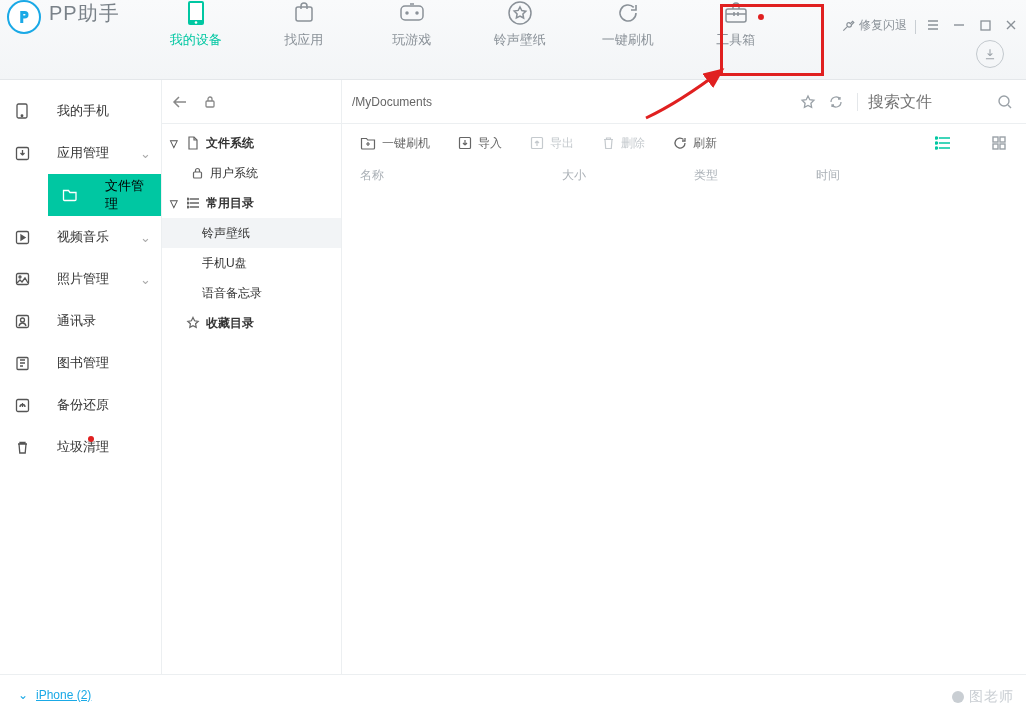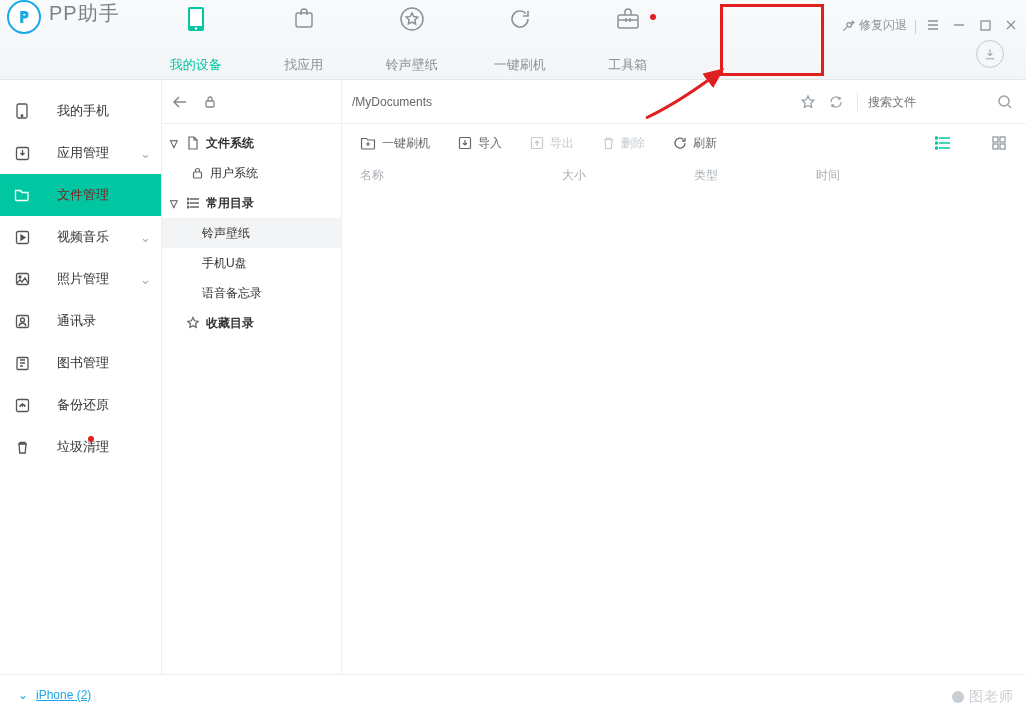--- a/index.html
+++ b/index.html
@@ -6,41 +6,41 @@
 body { width: 1026px; height: 714px; background: #fff; overflow: hidden; position: relative; font-size: 12px; color: #333; }
 
 
 .topbar { height: 80px; background: linear-gradient(to bottom, #f9fafb 0%, #f3f5f7 100%); border-bottom: 1px solid #e4e7ea; display: flex; align-items: stretch; position: relative; }
 .logo { display: flex; align-items: flex-start; padding: 0 22px 0 7px; }
 .logo-mark { width: 34px; height: 34px; border-radius: 50%; background: #fff; border: 2px solid #1aa9e6; position: relative; display:flex; align-items:center; justify-content:center; }
 .logo-mark svg { width: 18px; height: 18px; }
 .logo-text { font-size: 20px; font-weight: 500; color: #7a8289; margin-left: 8px; letter-spacing: 1px; }
 
 .topnav { display: flex; align-items: stretch; }
-.topnav-item { width: 108px; display: flex; flex-direction: column; align-items: center; justify-content: center; color: #8a9198; cursor: pointer; position: relative; gap: 24px; }
+.topnav-item { width: 108px; display: flex; flex-direction: column; align-items: center; color: #8a9198; cursor: pointer; position: relative; gap: 5px; }
 .topnav-item .ic { width: 26px; height: 26px; display:flex; align-items:center; justify-content:center; }
 .topnav-item.active { color: #00c7a2; }
 .topnav-item .lbl { font-size: 13px; }
 
 
 .highlight-box { position:absolute; border:3px solid #e02020; top:4px; left:720px; width:104px; height:72px; pointer-events:none; }
 .arrow-annot { position:absolute; pointer-events:none; }
 
 .top-right { position:absolute; top:16px; right:6px; display:flex; align-items:flex-end; gap:8px; color:#8a9198; }
 .top-right .sep { width:1px; height:14px; background:#c9ced3; }
 .top-right .wbtn { width:18px; height:18px; display:flex; align-items:center; justify-content:center; cursor:pointer; }
 .repair { display:flex; align-items:center; gap:4px; cursor:pointer; font-size:12px; }
 .dl-circle { position:absolute; right:22px; top:40px; width:28px; height:28px; border:1px solid #c3c9ce; border-radius:50%; display:flex; align-items:center; justify-content:center; cursor:pointer; }
 
 
 .body-row { display:flex; height:594px; }
 .sidebar { width:162px; border-right:1px solid #eceff1; padding-top:10px; display:flex; flex-direction:column; }
 .side-item { height:42px; display:flex; align-items:center; padding:0 14px; color:#333; cursor:pointer; gap:27px; position:relative; font-size:13px; }
 .side-item .ic { width:16px; height:16px; display:flex; align-items:center; justify-content:center; color:#555; }
-.side-item.active { background:#00c7a2; color:#7f1d1d; }
+.side-item.active { background:#00c7a2; color:#000000;margin-left:48px; }
 .side-item.active .ic { color:#fff; }
 .side-item .chev { position:absolute; right:10px; color:#aaa; }
 .side-item .dot { position:absolute; width:6px; height:6px; border-radius:50%; background:#e02020; top:10px; left:88px; }
 
 
 .treecol { width:180px; border-right:1px solid #eceff1; }
 .pathbar { height:44px; border-bottom:1px solid #eceff1; display:flex; align-items:center; padding:0 8px; gap:10px; color:#666; }
 .pathbar .p-btn { width:20px; height:20px; display:flex; align-items:center; justify-content:center; cursor:pointer; }
 .tree { padding-top:4px; }
 .tree-row { height:30px; display:flex; align-items:center; gap:6px; cursor:pointer; color:#333; font-size:12px; padding-left:8px; }
@@ -61,21 +61,21 @@
 .toolbar .spacer { flex:1; }
 .toolbar .viewbtn { width:18px; height:18px; display:flex; align-items:center; justify-content:center; cursor:pointer; color:#888; }
 .toolbar .viewbtn.active { color:#00c7a2; }
 .list-head { height:26px; display:flex; align-items:center; padding:0 18px; color:#aab0b6; font-size:12px;gap:12px; }
 .list-head > div:nth-child(1){ width:190px; }
 .list-head > div:nth-child(2){ width:120px; }
 .list-head > div:nth-child(3){ width:110px; }
 .list-head > div:nth-child(4){ flex:1; }
 
 .search-wrap { display:flex; align-items:center; gap:6px; color:#aab0b6; }
-.search-wrap input { border:none; outline:none; width:120px; font-size:12px; color:#666; background:transparent; }
+.search-wrap input { border:none; outline:none; width:120px; font-size:16px; color:#666; background:transparent; }
 
 
 .statusbar { height:40px; border-top:1px solid #eceff1; display:flex; align-items:center; padding:0 16px; color:#1aa9e6; gap:6px; font-size:12px; }
 .statusbar .u { text-decoration:underline; cursor:pointer; }
 .statusbar .chev { width:14px; height:14px; display:flex; align-items:center; justify-content:center; }
 
 
 .wm { position:absolute; right:6px; bottom:6px; color:#c9ced3; font-size:14px; font-weight:500; letter-spacing:1px; display:flex; align-items:center; gap:4px; background:rgba(255,255,255,.4); padding:2px 6px; border-radius:3px; }
 
 svg { display:block; }
@@ -105,20 +105,31 @@
       <span class="lbl">我的设备</span>
     </div>
     <div class="topnav-item">
       <span class="ic">
           <svg width="24" height="24" viewBox="0 0 24 24" fill="none" stroke="#8a9198" stroke-width="1.5">
             <rect x="4" y="6" width="16" height="14" rx="2"></rect>
             <path d="M9 8V5a3 3 0 0 1 6 0v3"></path>
           </svg>
         </span>
       <span class="lbl">找应用</span>
+    </div>
+    <div class="topnav-item">
+      <span class="ic">
+          <svg width="26" height="22" viewBox="0 0 26 22" fill="none" stroke="#8a9198" stroke-width="1.5">
+            <rect x="2" y="4" width="22" height="14" rx="4"></rect>
+            <circle cx="8" cy="11" r="1" fill="#8a9198"></circle>
+            <circle cx="18" cy="11" r="1" fill="#8a9198"></circle>
+            <path d="M11 2h4"></path>
+          </svg>
+        </span>
+      <span class="lbl">玩游戏</span>
     </div>
     <div class="topnav-item">
       <span class="ic">
           <svg width="26" height="26" viewBox="0 0 26 26" fill="none" stroke="#8a9198" stroke-width="1.5">
             <circle cx="13" cy="13" r="11"></circle>
             <path d="M13 7l1.8 3.6 4 .6-2.9 2.8.7 4L13 16l-3.6 1.9.7-4L7.2 11l4-.6z"></path>
           </svg>
         </span>
       <span class="lbl">铃声壁纸</span>
     </div>

